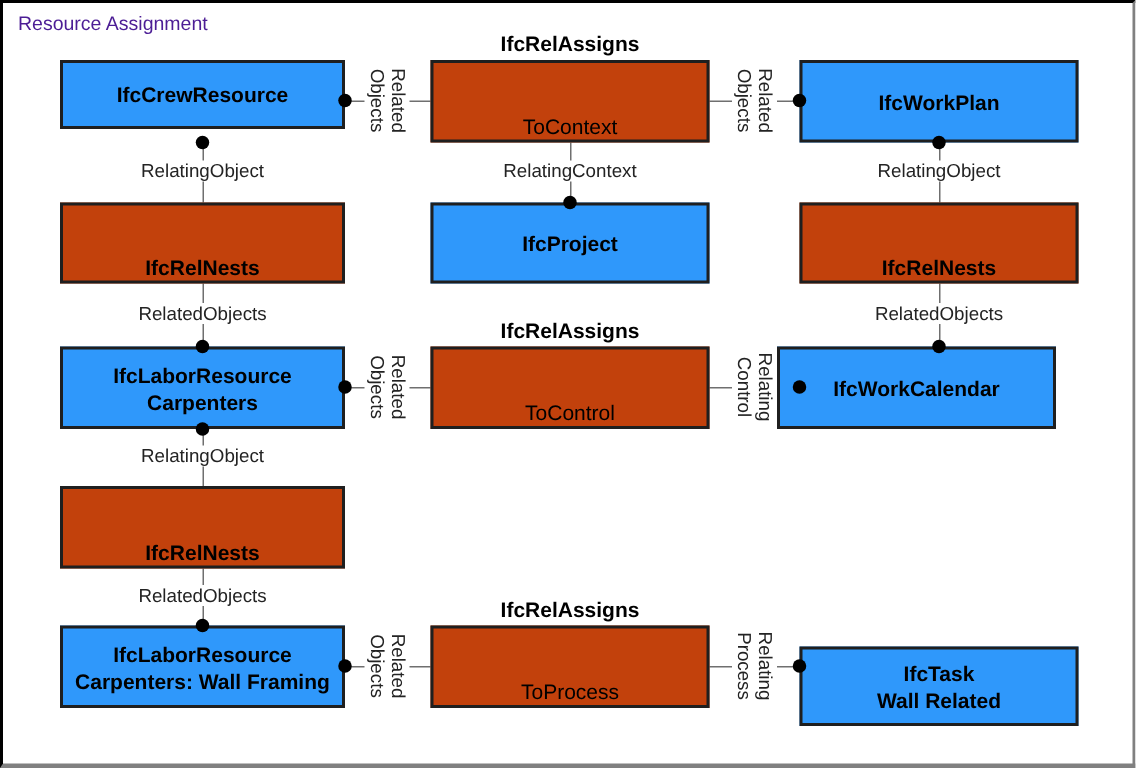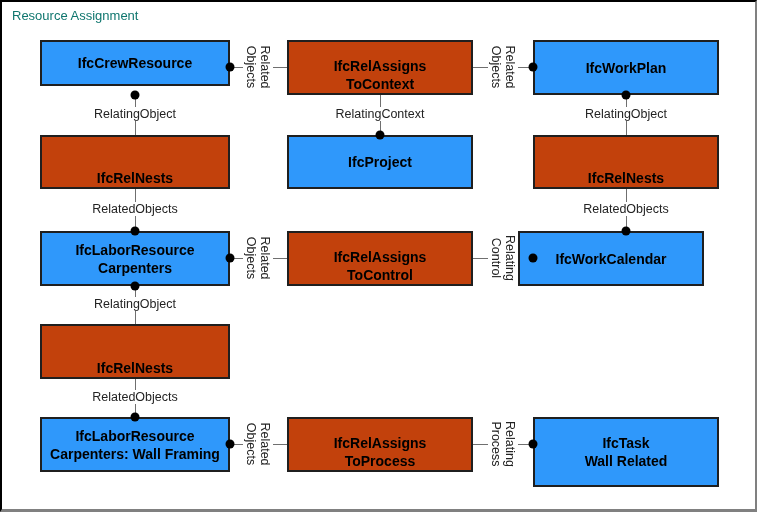--- a/index.html
+++ b/index.html
@@ -4,32 +4,32 @@
 <style>
   html,body{margin:0;padding:0;background:#fff;}
   #canvas{
     position:relative;width:757px;height:512px;box-sizing:border-box;
     background:#fff;overflow:hidden;
     border-top:2px solid #000;border-left:2px solid #000;
     border-right:2px solid #808080;border-bottom:3px solid #808080;
     font-family:"Liberation Sans",sans-serif;color:#000;
   }
   .diagram-title{
-    position:absolute;left:10px;top:6px;font-size:13px;color:#0f766e;white-space:nowrap;
+    position:absolute;left:10px;top:6px;font-size:13px;color:#4c1d95;white-space:nowrap;
   }
   .box{
     position:absolute;box-sizing:border-box;border:2px solid #1f1f1f;
     display:flex;flex-direction:column;align-items:center;justify-content:center;
     text-align:center;line-height:18px;
   }
   .box.blue{background:#2f98fb;}
   .box.yellow{background:#c2410c;justify-content:flex-end;}
   .box .t{font-size:14px;font-weight:bold;white-space:nowrap;}
   .box .s{font-size:14px;font-weight:bold;white-space:nowrap;}
-  .box .s.bold{font-weight:bold;}
+  .box .s.bold{font-weight:normal;margin-top:37px;}
   .box .s:empty{display:none;}
   .vline{position:absolute;width:1px;background:#6f6f6f;}
   .hline{position:absolute;height:1px;background:#6f6f6f;}
   .elabel{
     position:absolute;transform:translate(-50%,-50%);
     background:#fff;padding:0 3px;font-size:12.5px;color:#232323;white-space:nowrap;
   }
   .vlabel{
     position:absolute;width:52px;height:30px;transform:rotate(90deg);
     background:#fff;display:flex;flex-direction:column;align-items:center;justify-content:center;
@@ -108,21 +108,21 @@
   </div>
 
   <div class="box blue" style="left:38px;top:415px;width:190px;height:55px">
     <div class="t">IfcLaborResource</div>
     <div class="s">Carpenters: Wall Framing</div>
   </div>
   <div class="box yellow" style="left:285px;top:415px;width:186px;height:55px">
     <div class="t">IfcRelAssigns</div>
     <div class="s bold">ToProcess</div>
   </div>
-  <div class="box blue" style="left:531px;top:415px;width:186px;height:70px">
+  <div class="box blue" style="left:531px;top:429px;width:186px;height:53px">
     <div class="t">IfcTask</div>
     <div class="s">Wall Related</div>
   </div>
 
   <div class="elabel" style="left:133px;top:112px">RelatingObject</div>
   <div class="elabel" style="left:378px;top:112px">RelatingContext</div>
   <div class="elabel" style="left:624px;top:112px">RelatingObject</div>
   <div class="elabel" style="left:133px;top:207px">RelatedObjects</div>
   <div class="elabel" style="left:624px;top:207px">RelatedObjects</div>
   <div class="elabel" style="left:133px;top:302px">RelatingObject</div>

